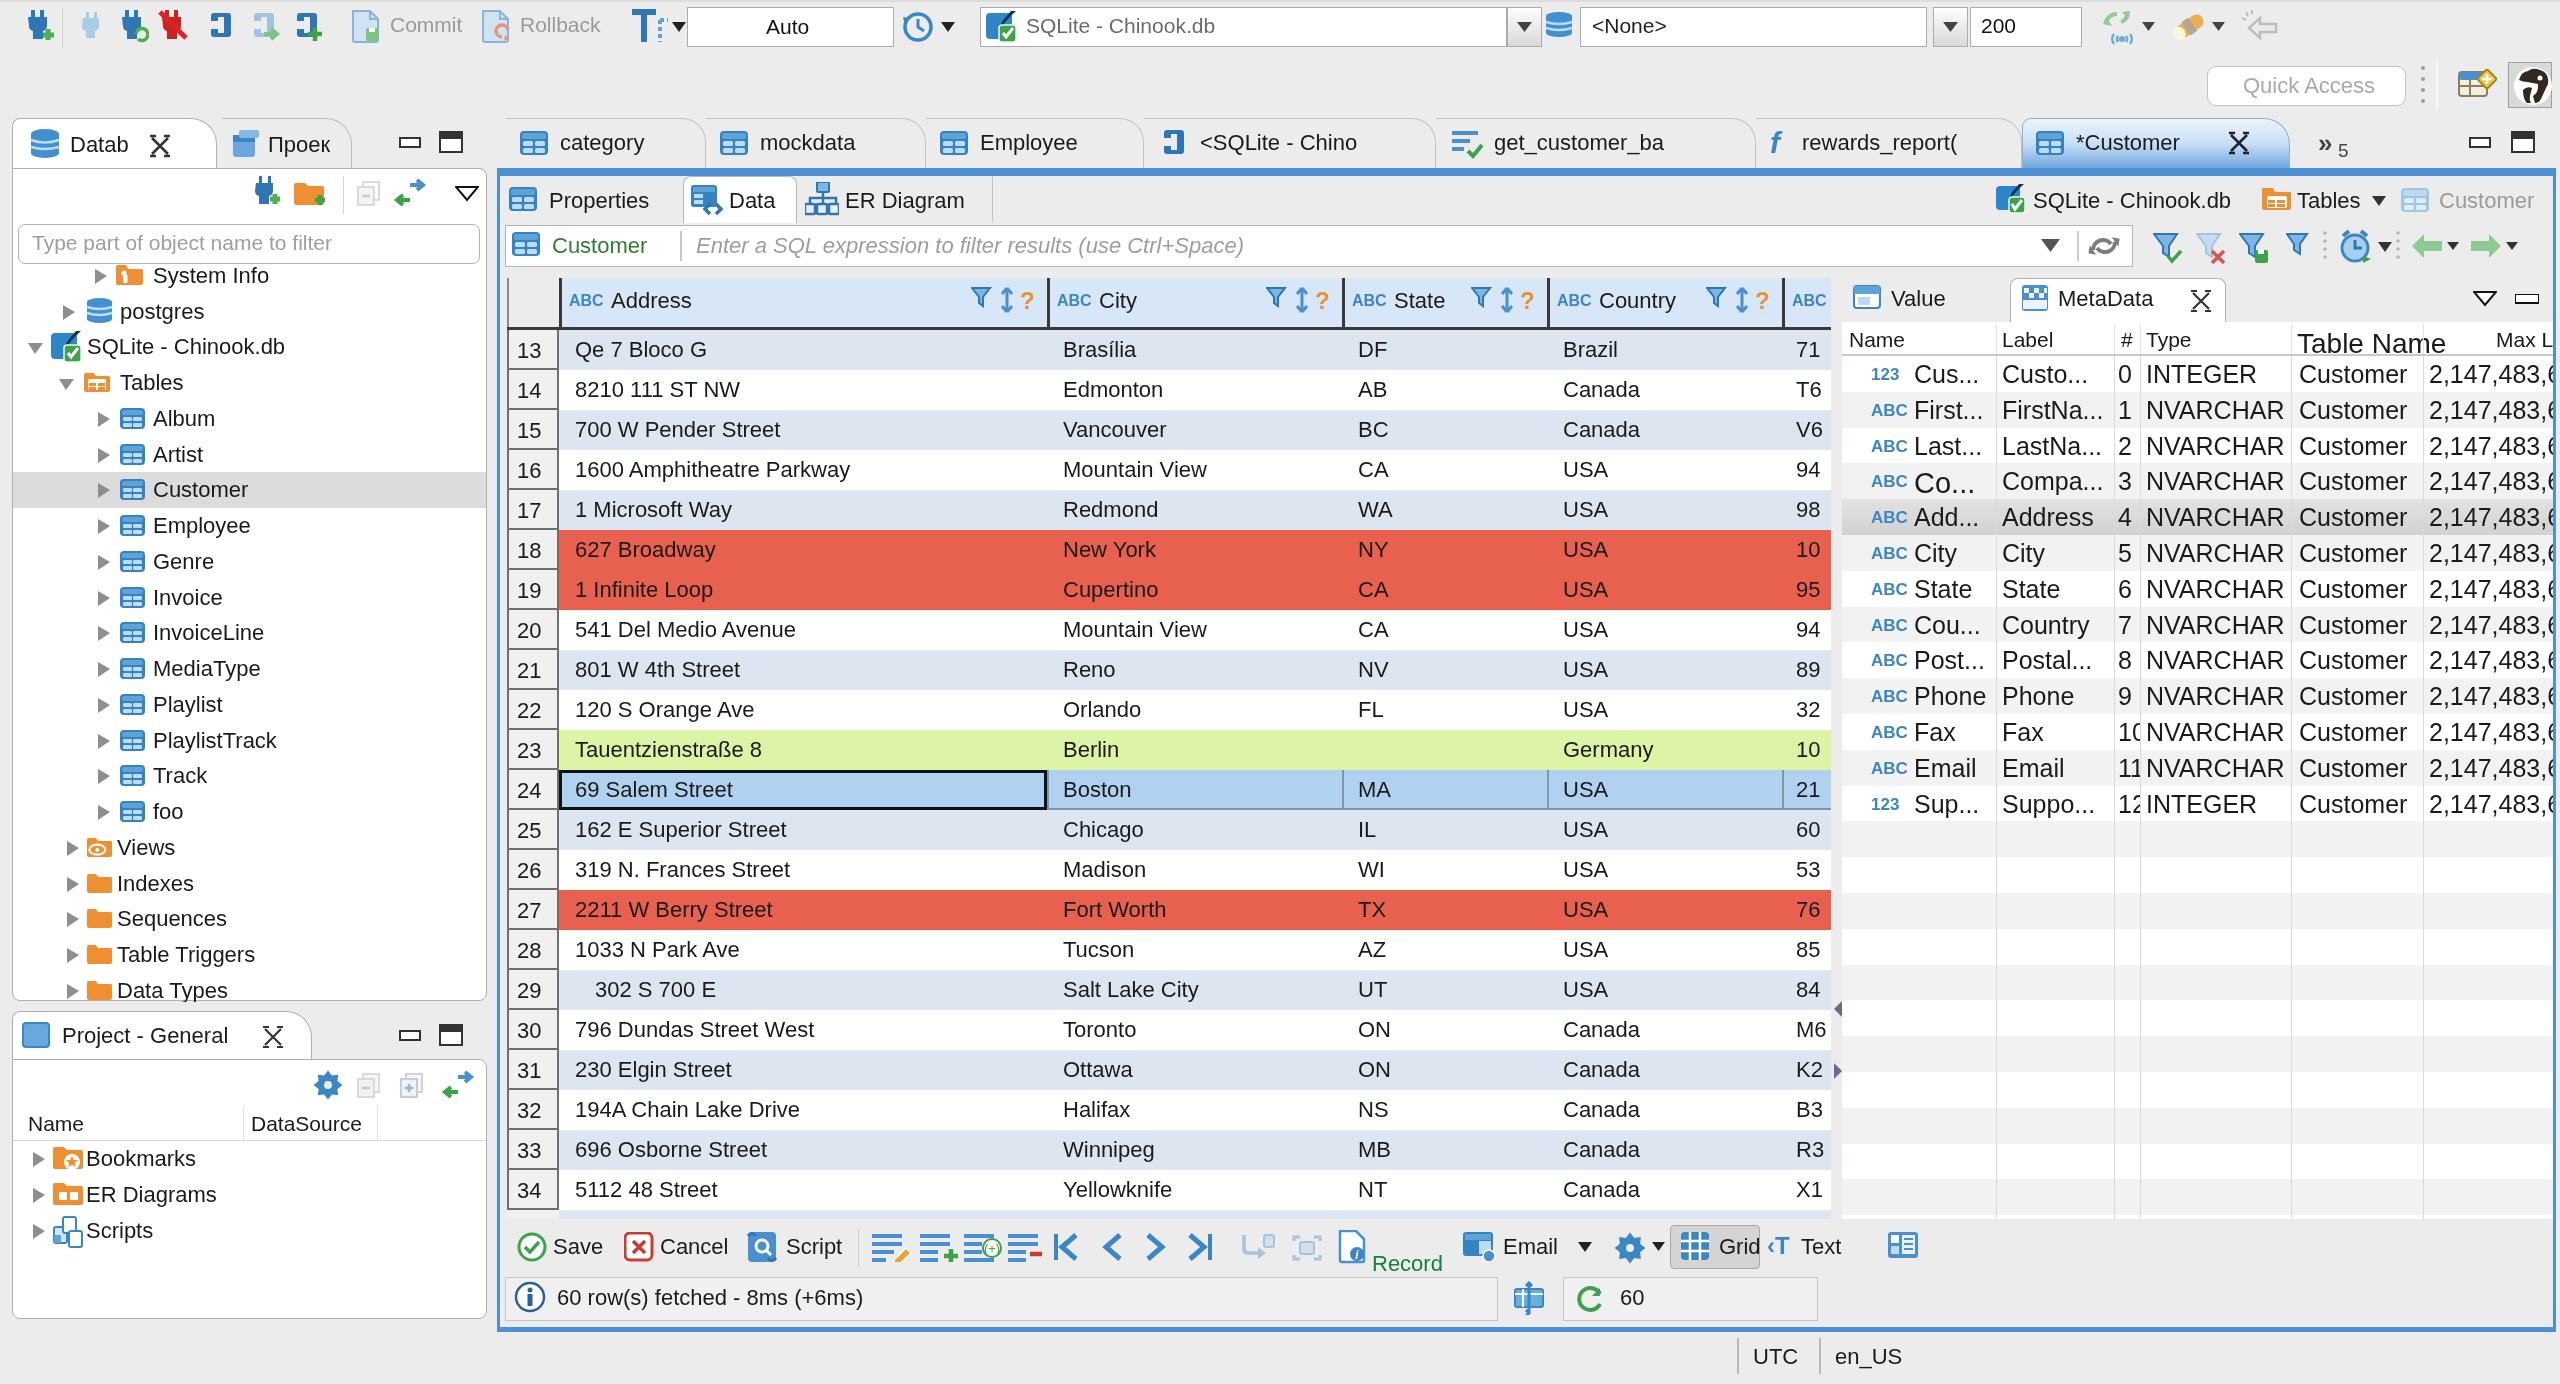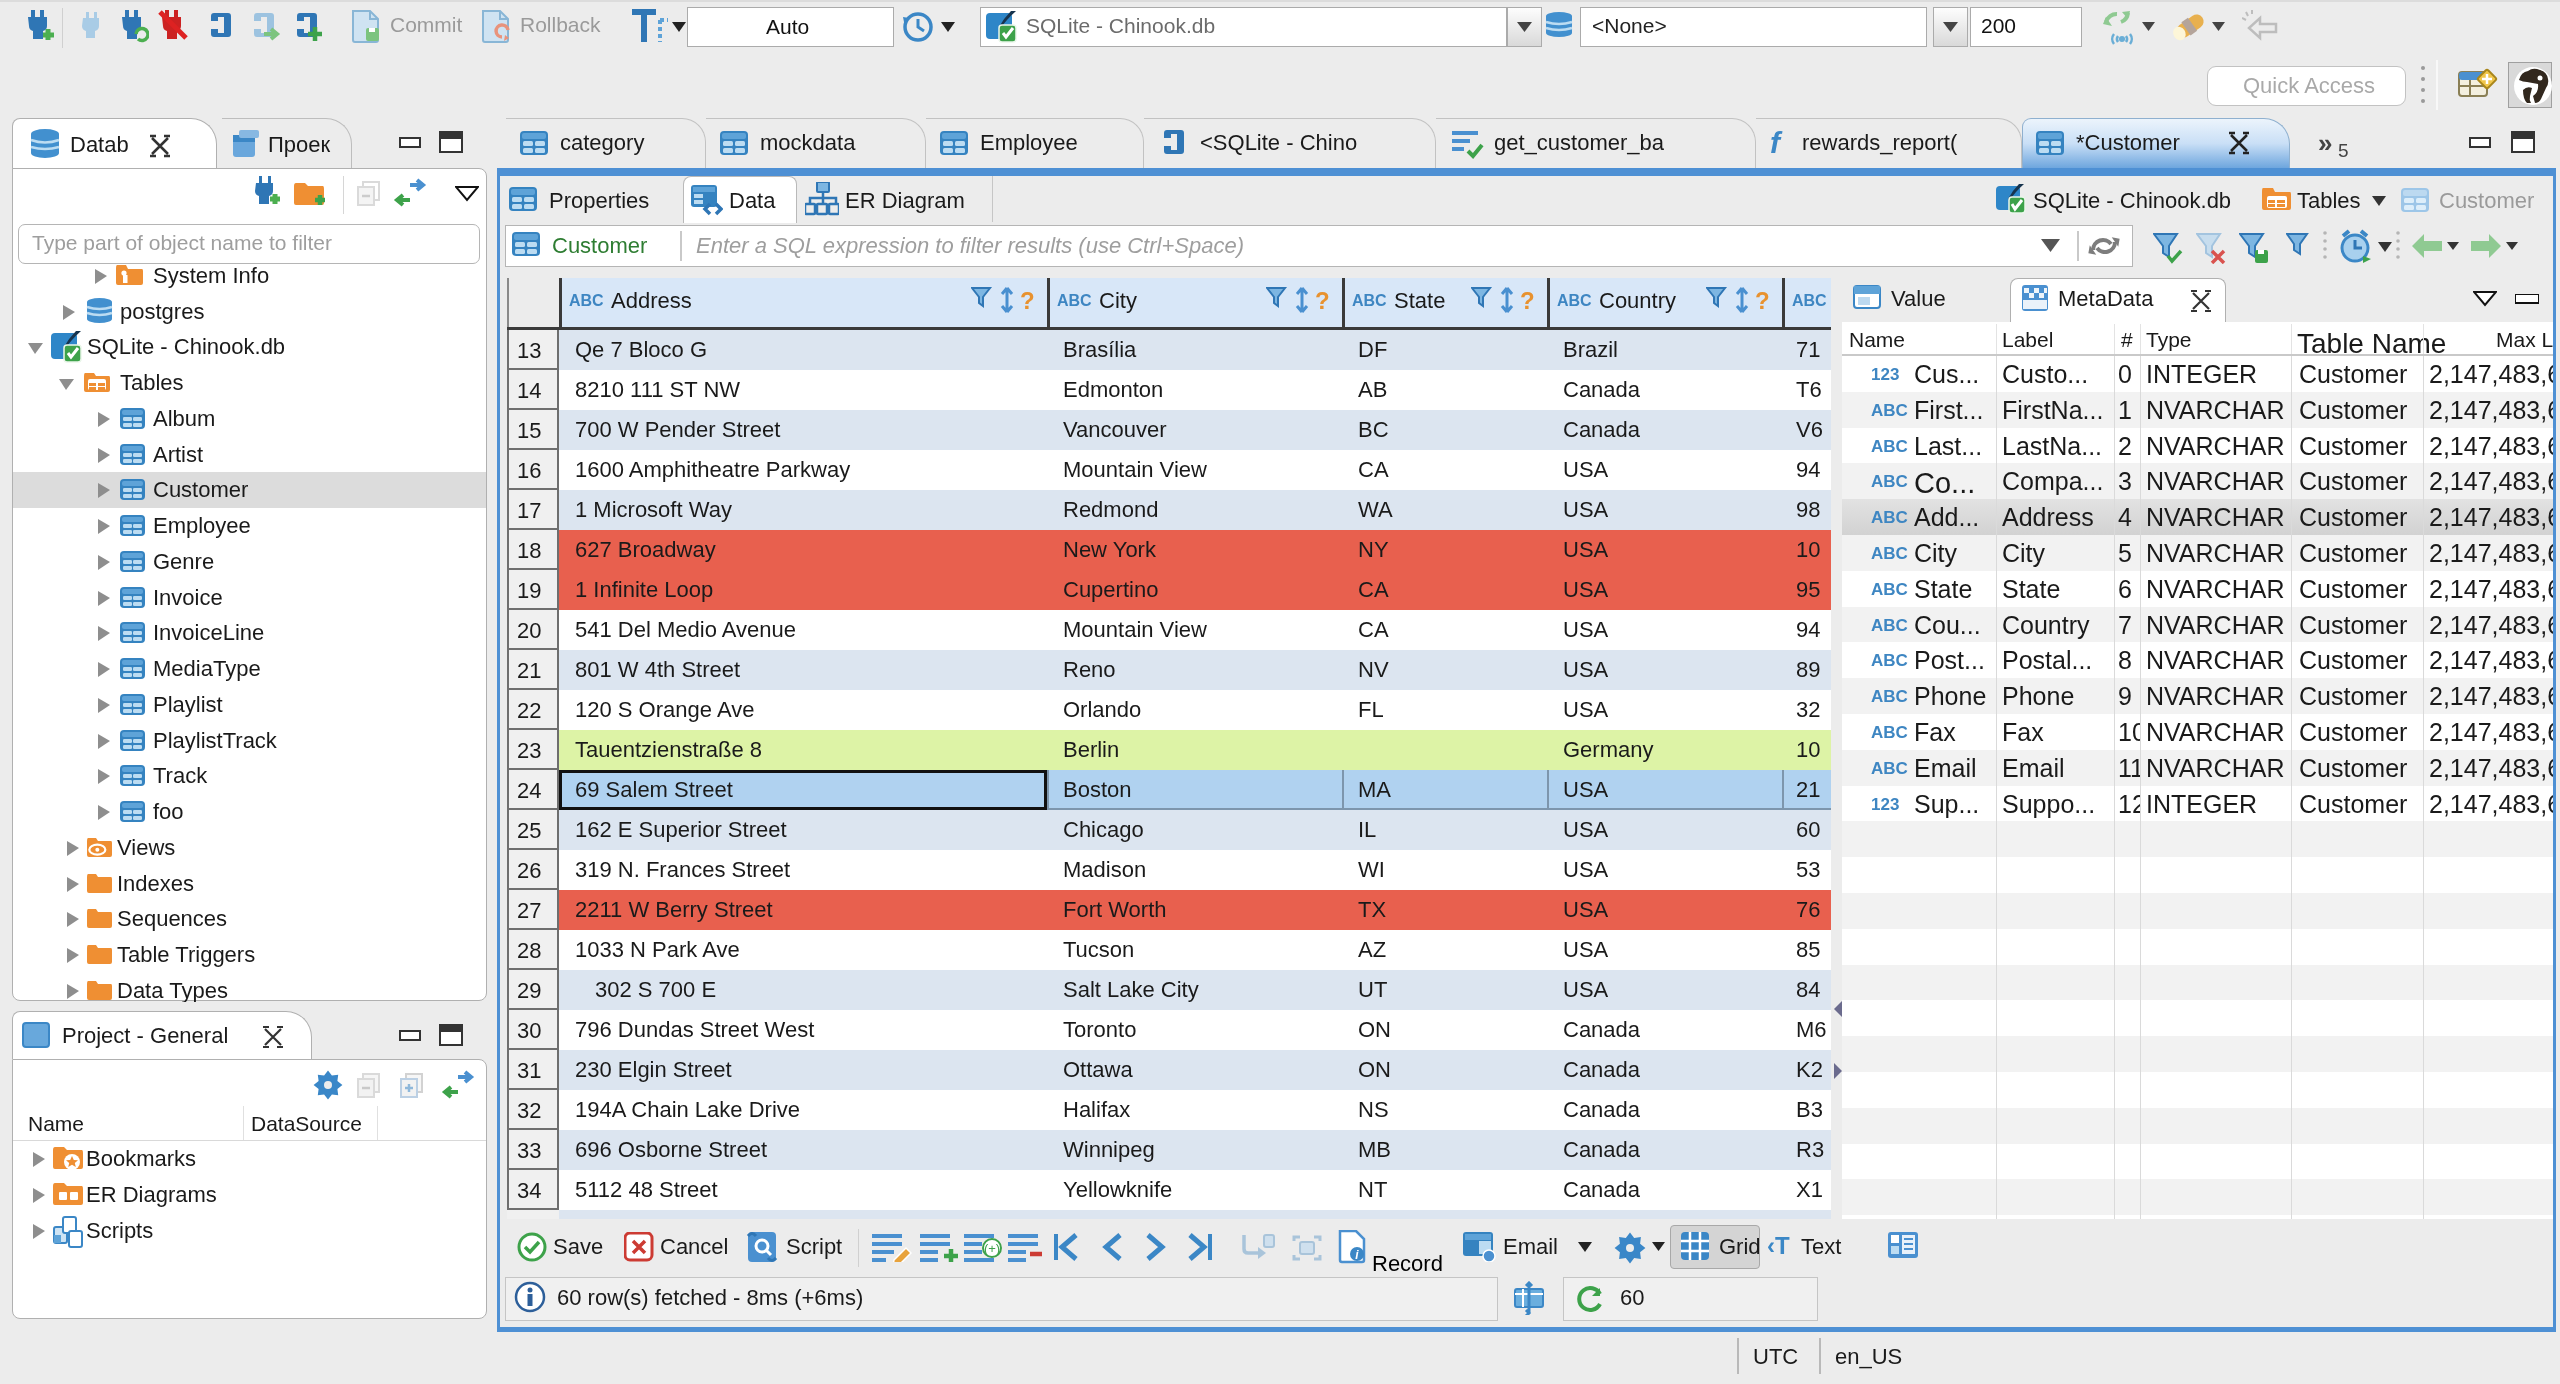--- a/index.html
+++ b/index.html
@@ -1304,21 +1304,21 @@
   </svg>
 <svg style="position:absolute;left:1290px;top:1233px" width="34" height="30" viewBox="0 0 34 30">
     <path d="M4 8 v-4 h6 M24 4 h6 v4 M30 22 v4 h-6 M10 26 h-6 v-4" stroke="#a9c4da" stroke-width="3" fill="none"></path>
     <rect x="10" y="9" width="14" height="12" rx="2" fill="#cfe0ee" stroke="#a9c4da" stroke-width="2"></rect>
   </svg>
 <svg style="position:absolute;left:1337px;top:1230px" width="30" height="34" viewBox="0 0 30 34">
     <path d="M3 1 H19 L27 9 V30 q0 2 -2 2 H5 q-2 0 -2 -2 Z" fill="#fff" stroke="#4a90d0" stroke-width="2.5"></path>
     <circle cx="20" cy="24" r="7" fill="#3b87c6"></circle>
     <text x="20" y="29" font-size="12" text-anchor="middle" fill="#fff" font-style="italic" font-weight="bold">i</text>
   </svg>
-<div style="position:absolute;left:1372px;top:1251px;font-size:22px;color:#000000;font-weight:normal;white-space:nowrap;">Record</div>
+<div style="position:absolute;left:1372px;top:1251px;font-size:22px;color:#15803d;font-weight:normal;white-space:nowrap;">Record</div>
 <svg style="position:absolute;left:1463px;top:1232px" width="34" height="30" viewBox="0 0 34 30">
     <rect x="0" y="0" width="30" height="24" rx="3" fill="#3583c0"></rect>
     <rect x="2" y="2" width="26" height="6" fill="#5ea3d8"></rect>
     <rect x="16" y="9" width="12" height="13" fill="#bcdcf2"></rect>
     <circle cx="26" cy="24" r="6" fill="#4a90d0" stroke="#fff" stroke-width="1.5"></circle>
   </svg>
 <div style="position:absolute;left:1503px;top:1234px;font-size:22px;color:#1a1a1a;font-weight:normal;white-space:nowrap;">Email</div>
 <svg style="position:absolute;left:1578px;top:1242px" width="14" height="10" viewBox="0 0 14 10">
     <path d="M0 0 H14 L7.0 10 Z" fill="#222"></path>
   </svg>

